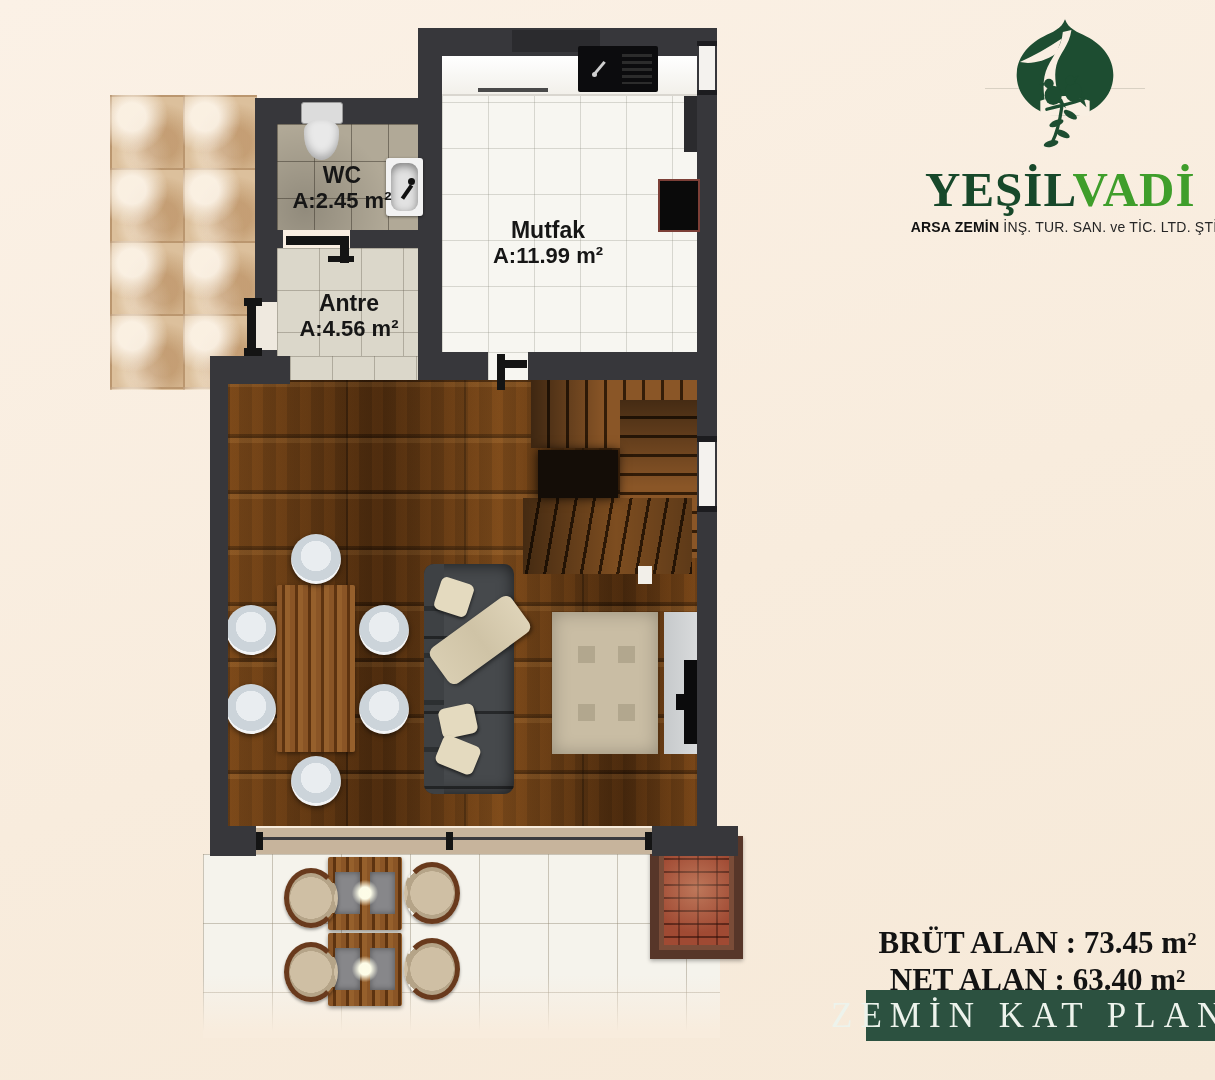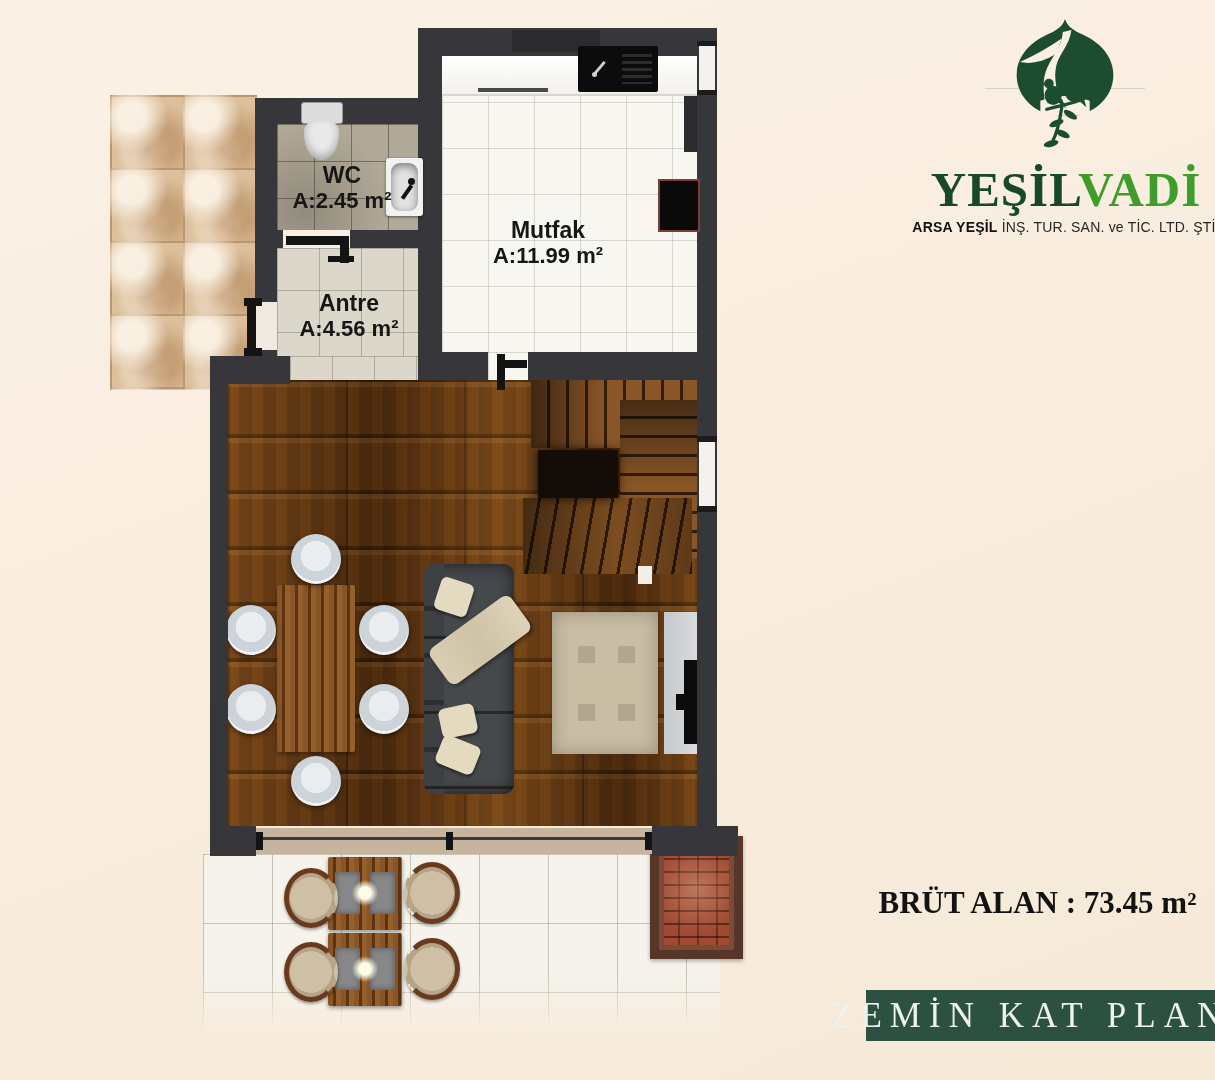--- a/index.html
+++ b/index.html
@@ -89,21 +89,21 @@
   .wframe{z-index:34;background:#1c1c1f;}
 
   
   .room-label{z-index:40;transform:translate(-50%,-50%);text-align:center;white-space:nowrap;
      font-weight:600;color:#161616;}
   .room-label .nm{display:block;font-size:23px;line-height:26px;}
   .room-label .ar{display:block;font-size:22px;line-height:26px;}
 
   
   .logo-rule{z-index:1;background:#d9d1c3;}
-  .brand{z-index:4;text-align:center;font-family:"Liberation Serif",serif;font-size:49px;
+  .brand{z-index:4;text-align:left;font-family:"Liberation Serif",serif;font-size:49px;
      letter-spacing:1px;font-weight:600;line-height:1;}
   .brand .p1{color:#17482a;}
   .brand .p2{color:#3f9e2b;}
   .tagline{z-index:4;text-align:center;font-size:14px;letter-spacing:.2px;color:#262626;white-space:nowrap;}
   .tagline .tb{font-weight:800;color:#111;}
   .summary{z-index:4;text-align:center;font-family:"Liberation Serif",serif;font-weight:700;
      font-size:31px;line-height:37px;color:#131313;white-space:nowrap;}
   .banner{z-index:4;background:#2c5140;color:#edf3ec;display:flex;align-items:center;justify-content:center;
      font-family:"Liberation Serif",serif;font-size:35px;letter-spacing:8px;white-space:nowrap;}
 </style>
@@ -267,23 +267,24 @@
       <ellipse cx="63" cy="71" rx="8" ry="9"></ellipse>
       <circle cx="60" cy="60" r="4.5"></circle>
       <path d="M63 58 l5 -3 l-4 6 Z"></path>
       <path d="M67 78 l8 7 l-3 -10 Z"></path>
     </g>
   </svg>
   <div class="abs brand" style="left:925px;top:165px;width:282px;">
     <span class="p1">YEŞİL</span><span class="p2">VADİ</span>
   </div>
   <div class="abs tagline" style="left:905px;top:219px;width:322px;">
-    <span class="tb">ARSA YEŞİL</span><span> İNŞ. TUR. SAN. ve TİC. LTD. ŞTİ.</span>
-  </div>
-
-  <div class="abs summary" style="left:860px;top:884px;width:355px;">
+    <span class="tb">ARSA ZEMİN</span><span> İNŞ. TUR. SAN. ve TİC. LTD. ŞTİ.</span>
+  </div>
+
+  <div class="abs summary" style="left:860px;top:924px;width:355px;">
     <div>BRÜT ALAN : 73.45 m²</div>
+    <div>NET ALAN : 63.40 m²</div>
   </div>
   <div class="abs banner" style="left:866px;top:990px;width:349px;height:51px;">
     <span>ZEMİN KAT PLANI</span>
   </div>
 
 </div>
 
 </body></html>

